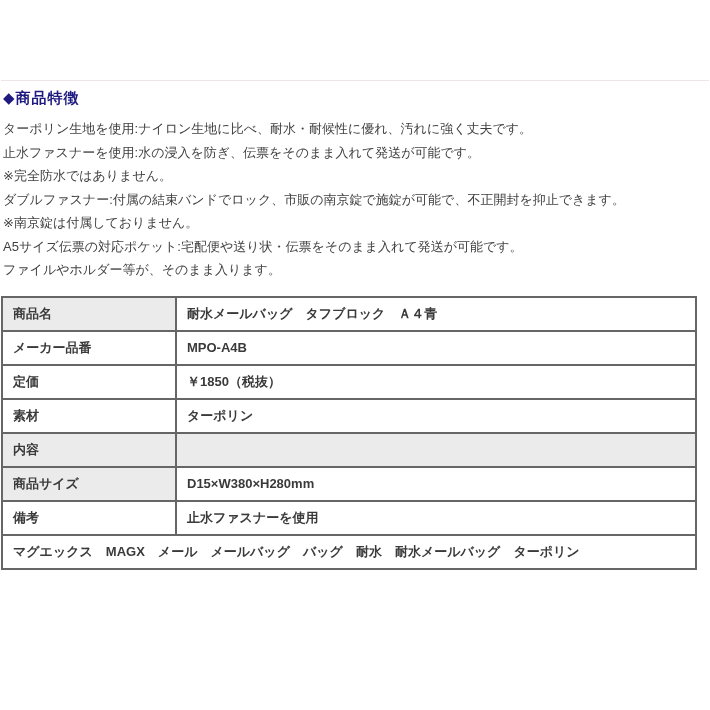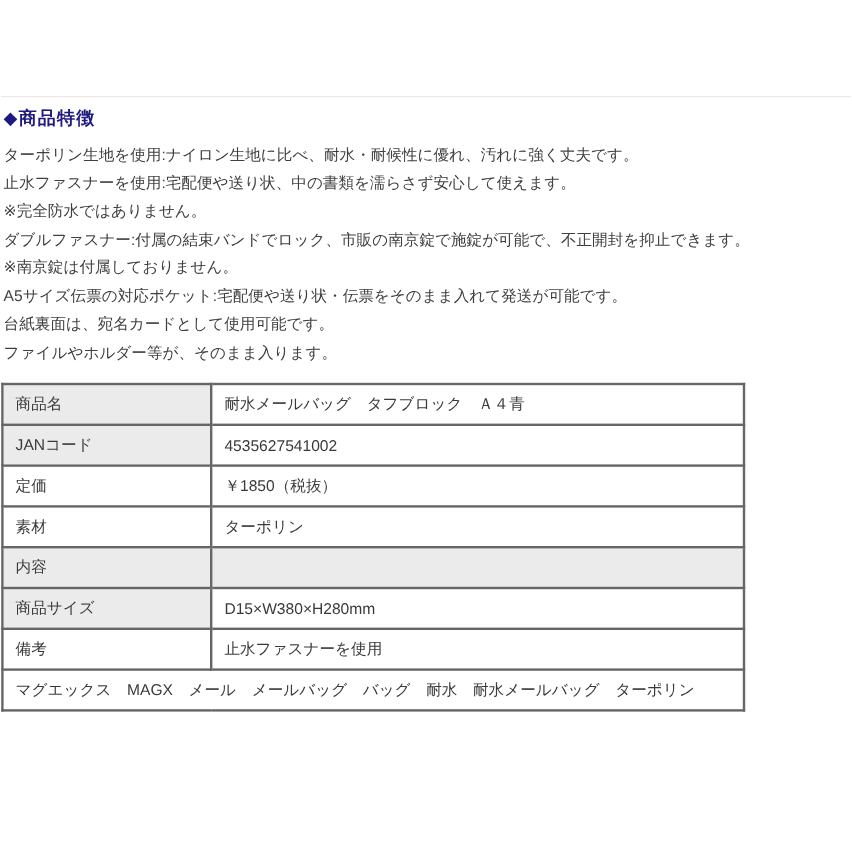--- a/index.html
+++ b/index.html
@@ -40,23 +40,24 @@
     font-size: 13px;
     line-height: 23.5px;
     color: #3f3f3f;
     white-space: nowrap;
   }
   .specs-heading {
     margin-top: 16px;
   }
   table.spec-table {
     border-collapse: collapse;
-    width: 620px;
+    width: 696px;
     table-layout: fixed;
     background: #ffffff;
+    font-weight: bold;
   }
   table.spec-table td {
     border: 2px solid #666666;
     font-size: 13px;
     color: #3a3a3a;
     padding: 7px 10px 7px 10px;
     height: 18px;
     vertical-align: middle;
     overflow: hidden;
     white-space: nowrap;
@@ -74,39 +75,38 @@
 <body>
 
 <div class="page">
 
   <hr class="top-rule">
 
   <div class="section-heading">◆商品特徴</div>
 
   <div class="feature-lines">
     <p class="feature-line">ターポリン生地を使用:ナイロン生地に比べ、耐水・耐候性に優れ、汚れに強く丈夫です。</p>
-    <p class="feature-line">止水ファスナーを使用:宅配便や送り状、中の書類を濡らさず安心して使えます。</p>
+    <p class="feature-line">止水ファスナーを使用:水の浸入を防ぎ、伝票をそのまま入れて発送が可能です。</p>
     <p class="feature-line">※完全防水ではありません。</p>
     <p class="feature-line">ダブルファスナー:付属の結束バンドでロック、市販の南京錠で施錠が可能で、不正開封を抑止できます。</p>
     <p class="feature-line">※南京錠は付属しておりません。</p>
     <p class="feature-line">A5サイズ伝票の対応ポケット:宅配便や送り状・伝票をそのまま入れて発送が可能です。</p>
-    <p class="feature-line">台紙裏面は、宛名カードとして使用可能です。</p>
     <p class="feature-line">ファイルやホルダー等が、そのまま入ります。</p>
   </div>
 
 
   <table class="spec-table">
     <tbody>
       <tr>
         <td class="label-cell shaded">商品名</td>
         <td class="value-cell">耐水メールバッグ　タフブロック　Ａ４青</td>
       </tr>
       <tr>
-        <td class="label-cell shaded">JANコード</td>
-        <td class="value-cell">4535627541002</td>
+        <td class="label-cell">メーカー品番</td>
+        <td class="value-cell">MPO-A4B</td>
       </tr>
       <tr>
         <td class="label-cell">定価</td>
         <td class="value-cell">￥1850（税抜）</td>
       </tr>
       <tr>
         <td class="label-cell">素材</td>
         <td class="value-cell">ターポリン</td>
       </tr>
       <tr>

